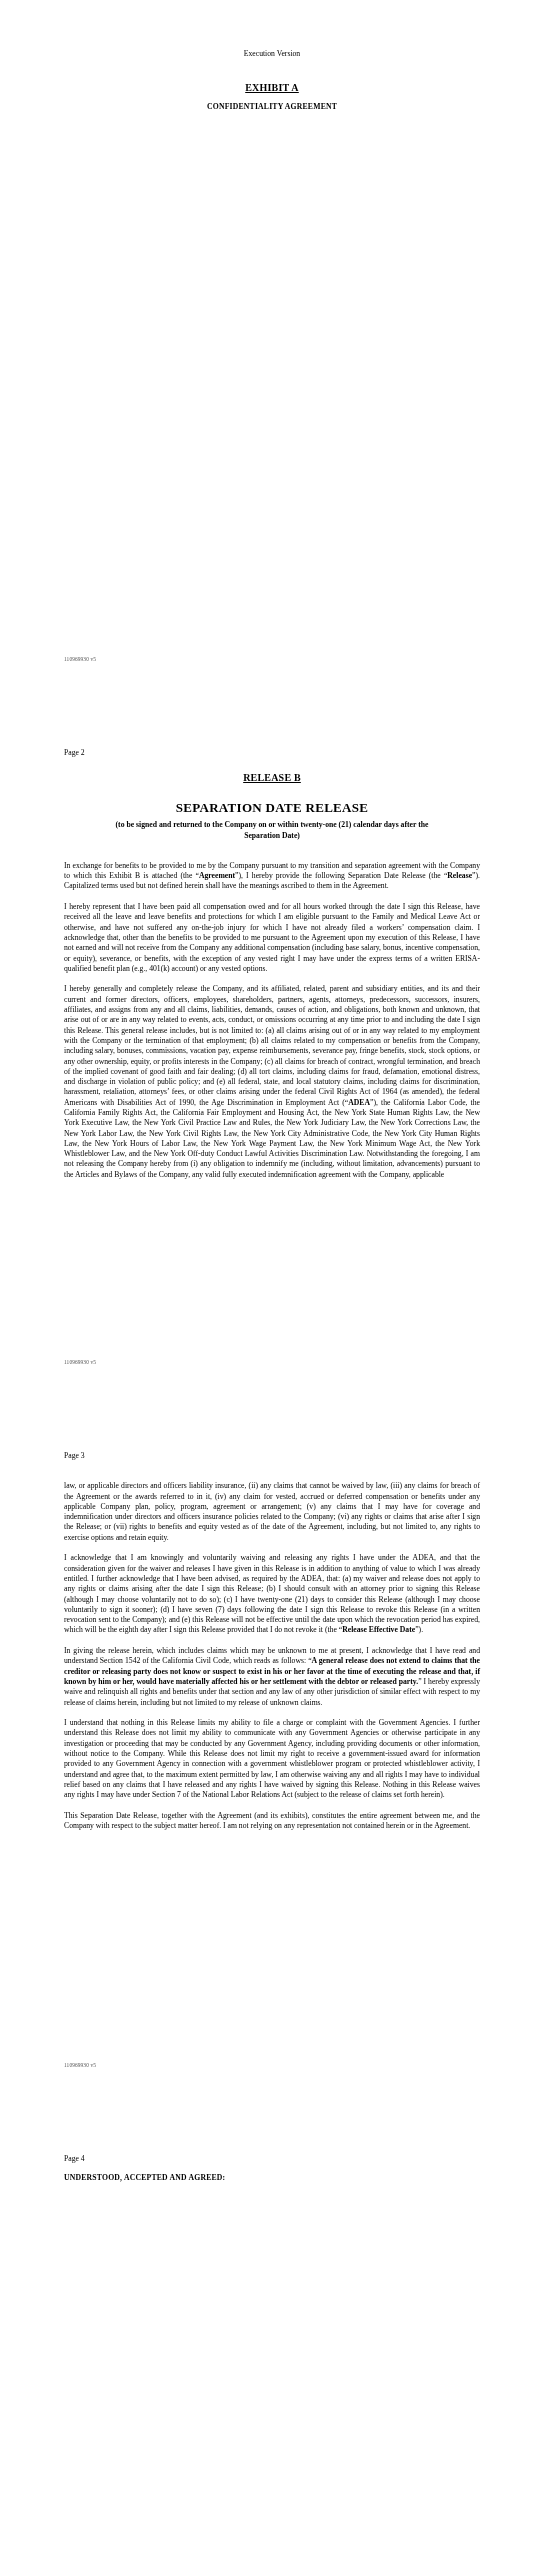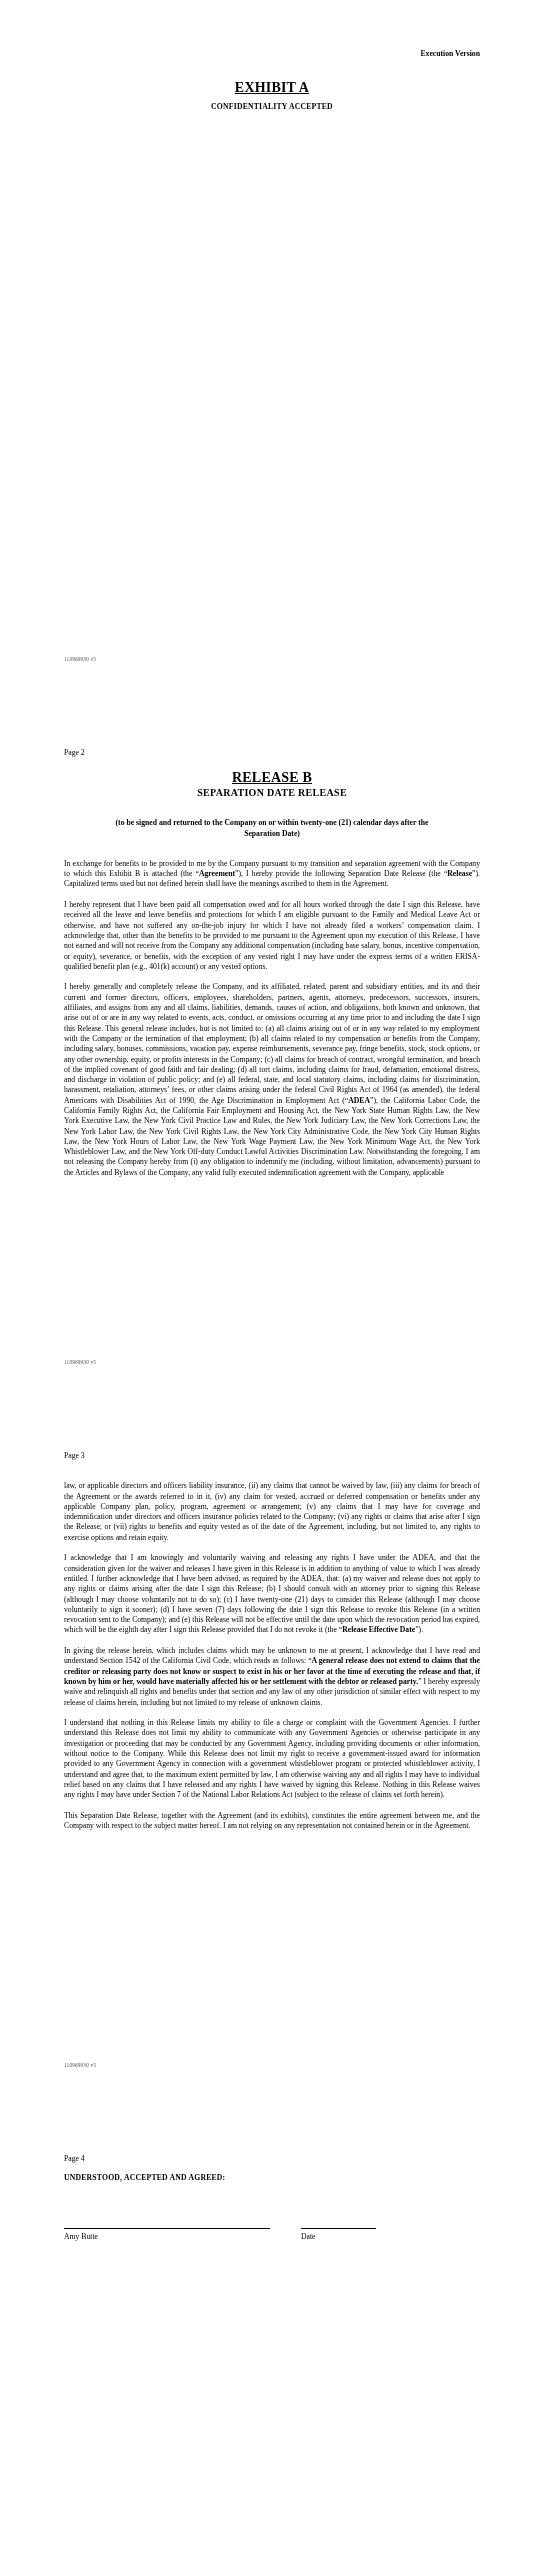--- a/index.html
+++ b/index.html
@@ -15,57 +15,56 @@
     position: relative;
     width: 544px;
     height: 703px;
     background: #ffffff;
     overflow: hidden;
   }
   .page-inner { padding: 45px 64px 0 64px; }
   .page-inner.first { padding-top: 49px; }
 
   .exec-version {
-    text-align: right;
+    text-align: center;
     font-size: 7.7px;
     line-height: 10.3px;
-    font-weight: bold;
   }
   .exhibit-heading {
     margin-top: 24px;
     text-align: center;
-    font-size: 14px;
+    font-size: 10px;
     font-weight: bold;
     text-decoration: underline;
     letter-spacing: 0.2px;
     line-height: 10.3px;
   }
   .page .page-inner .exhibit-heading.tight { margin-top: 14.4px; }
   .doc-title {
     margin-top: 8.2px;
     text-align: center;
     font-size: 7.7px;
     font-weight: bold;
     letter-spacing: 0.2px;
     line-height: 10.3px;
   }
   .page-label {
     font-size: 7.7px;
     line-height: 10.3px;
   }
   .release-title {
-    margin-top: 5px;
+    margin-top: 20px;
     text-align: center;
-    font-size: 10px;
+    font-size: 13px;
     font-weight: bold;
     letter-spacing: 0.3px;
     line-height: 10.3px;
   }
   .release-subtitle {
-    margin-top: 20px;
+    margin-top: 7px;
     max-width: 350px;
     margin-left: auto;
     margin-right: auto;
     text-align: center;
     font-size: 7.7px;
     font-weight: bold;
     line-height: 10.3px;
   }
   .para {
     margin-top: 10.3px;
@@ -111,21 +110,21 @@
 </style>
 </head>
 <body>
 
 <div class="doc">
 
   <section class="page">
     <div class="page-inner first">
       <div class="exec-version">Execution Version</div>
       <h1 class="exhibit-heading">EXHIBIT A</h1>
-      <h2 class="doc-title">CONFIDENTIALITY ACCEPTED</h2>
+      <h2 class="doc-title">CONFIDENTIALITY AGREEMENT</h2>
     </div>
     <div class="footer">110969930 v5</div>
   </section>
 
   <section class="page">
     <div class="page-inner">
       <div class="page-label">Page 2</div>
       <h1 class="exhibit-heading tight">RELEASE B</h1>
       <h2 class="release-title">SEPARATION DATE RELEASE</h2>
       <div class="release-subtitle">(to be signed and returned to the Company on or within twenty-one (21) calendar days after the Separation Date)</div>
@@ -145,28 +144,18 @@
       <p class="para">I understand that nothing in this Release limits my ability to file a charge or complaint with the Government Agencies. I further understand this Release does not limit my ability to communicate with any Government Agencies or otherwise participate in any investigation or proceeding that may be conducted by any Government Agency, including providing documents or other information, without notice to the Company. While this Release does not limit my right to receive a government-issued award for information provided to any Government Agency in connection with a government whistleblower program or protected whistleblower activity, I understand and agree that, to the maximum extent permitted by law, I am otherwise waiving any and all rights I may have to individual relief based on any claims that I have released and any rights I have waived by signing this Release. Nothing in this Release waives any rights I may have under Section 7 of the National Labor Relations Act (subject to the release of claims set forth herein).</p>
       <p class="para">This Separation Date Release, together with the Agreement (and its exhibits), constitutes the entire agreement between me, and the Company with respect to the subject matter hereof. I am not relying on any representation not contained herein or in the Agreement.</p>
     </div>
     <div class="footer">110969930 v5</div>
   </section>
 
   <section class="page">
     <div class="page-inner">
       <div class="page-label">Page 4</div>
       <div class="agreed-heading">UNDERSTOOD, ACCEPTED AND AGREED:</div>
-      <div class="sig-row">
-        <div class="sig-col-name">
-          <div class="sig-line"></div>
-          <div class="sig-label">Amy Butte</div>
-        </div>
-        <div class="sig-col-date">
-          <div class="sig-line"></div>
-          <div class="sig-label">Date</div>
-        </div>
-      </div>
     </div>
 
   </section>
 
 </div>
 
 
 </body></html>

